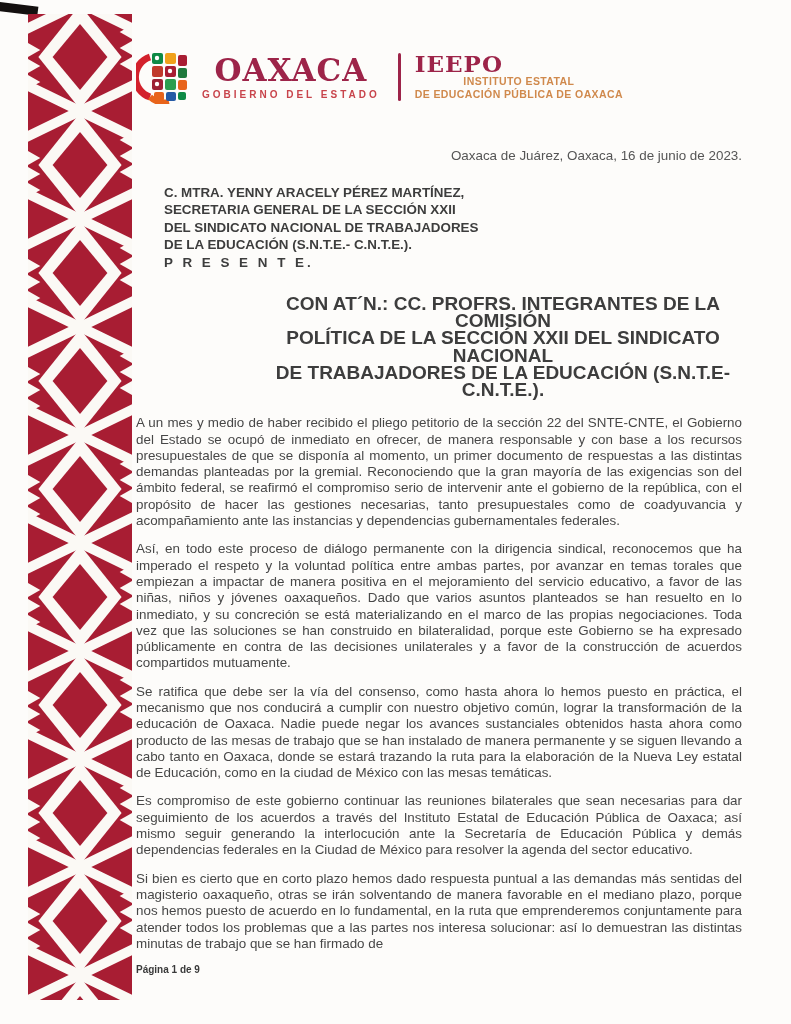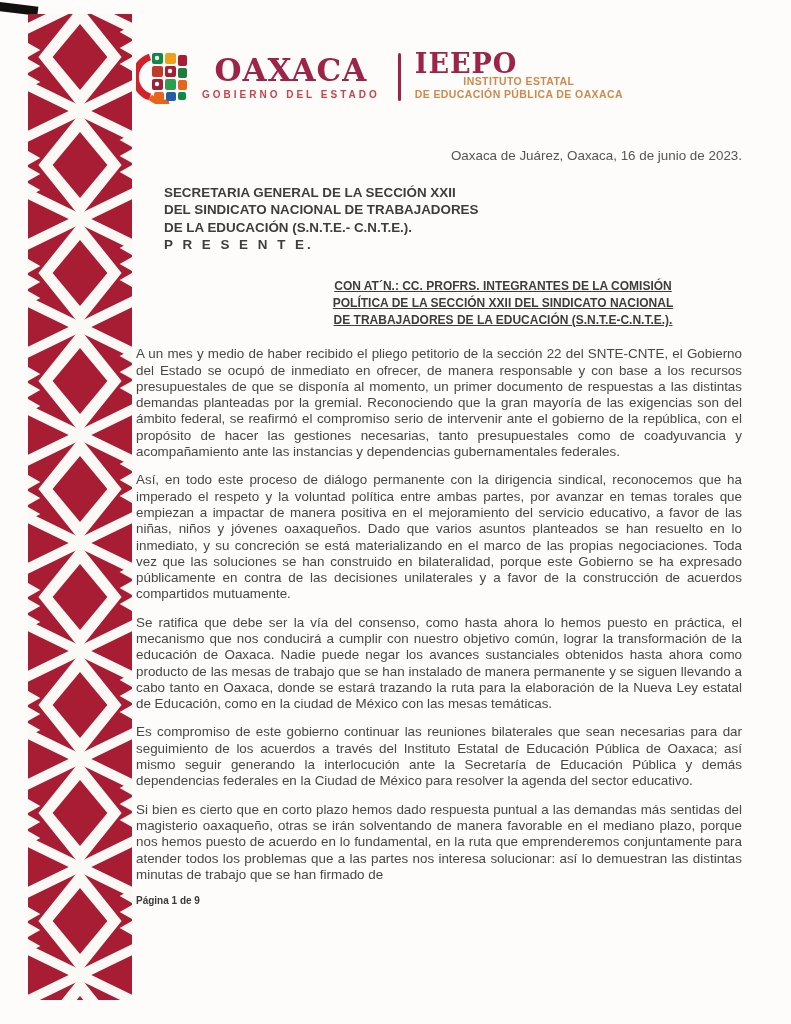--- a/index.html
+++ b/index.html
@@ -37,39 +37,38 @@
     font-size:10px;font-weight:700;letter-spacing:3px;
     color:#c8444b;margin-top:3px;
   }
   .mast-divider{
     width:3px;height:48px;background:#9d2449;
     margin:0 14px 0 18px;border-radius:2px;
   }
   .org-block{line-height:13px;}
   .org-acronym{
     font-family:"DejaVu Serif","Liberation Serif",serif;
-    font-weight:700;font-size:27px;line-height:22px;
+    font-weight:700;font-size:23px;line-height:22px;
     color:#9d2449;letter-spacing:1px;
   }
   .org-line{
     font-size:10.5px;font-weight:700;color:#d0894c;letter-spacing:.4px;text-align:center;
   }
   .date-line{
     margin-top:44px;text-align:right;font-size:13.4px;color:#555;
   }
   .recipient{
     margin-top:21px;padding-left:28px;
     font-weight:700;font-size:13.4px;line-height:17.4px;color:#3d3d3d;
   }
   .recipient .presente{letter-spacing:3px;}
   .attention{
     margin-top:24px;margin-left:auto;width:478px;
-    text-align:center;font-weight:700;font-size:12px;line-height:17.2px;
+    text-align:center;font-weight:700;font-size:19px;line-height:17.2px;
     color:#3d3d3d;
-    text-decoration:underline;
   }
   .body-text{margin-top:17px;}
   .body-text p{
     margin:0 0 12px 0;
     font-size:13.4px;line-height:16.3px;
     text-align:justify;color:#474747;
   }
   .footer{
     margin-top:1px;
     font-size:10px;font-weight:700;color:#3a3a3a;
@@ -140,20 +139,21 @@
       <div class="org-block">
         <div class="org-acronym">IEEPO</div>
         <div class="org-line">INSTITUTO ESTATAL</div>
         <div class="org-line">DE EDUCACIÓN PÚBLICA DE OAXACA</div>
       </div>
     </div>
 
     <div class="date-line">Oaxaca de Juárez, Oaxaca, 16 de junio de 2023.</div>
 
     <div class="recipient">
+      <div>C. MTRA. YENNY ARACELY PÉREZ MARTÍNEZ,</div>
       <div>SECRETARIA GENERAL DE LA SECCIÓN XXII</div>
       <div>DEL SINDICATO NACIONAL DE TRABAJADORES</div>
       <div>DE LA EDUCACIÓN (S.N.T.E.- C.N.T.E.).</div>
       <div class="presente">P R E S E N T E.</div>
     </div>
 
     <div class="attention">
       <div>CON AT´N.: CC. PROFRS. INTEGRANTES DE LA COMISIÓN</div>
       <div>POLÍTICA DE LA SECCIÓN XXII DEL SINDICATO NACIONAL</div>
       <div>DE TRABAJADORES DE LA EDUCACIÓN (S.N.T.E-C.N.T.E.).</div>

